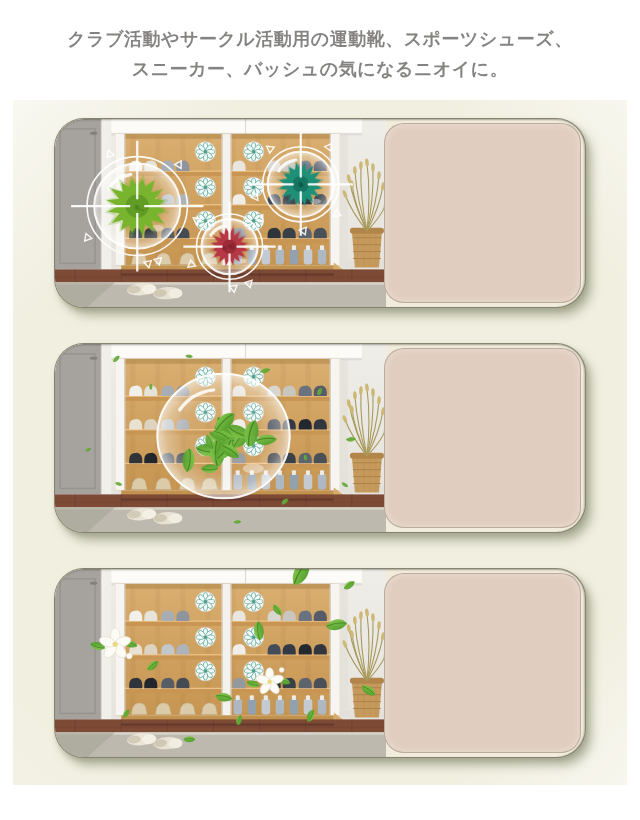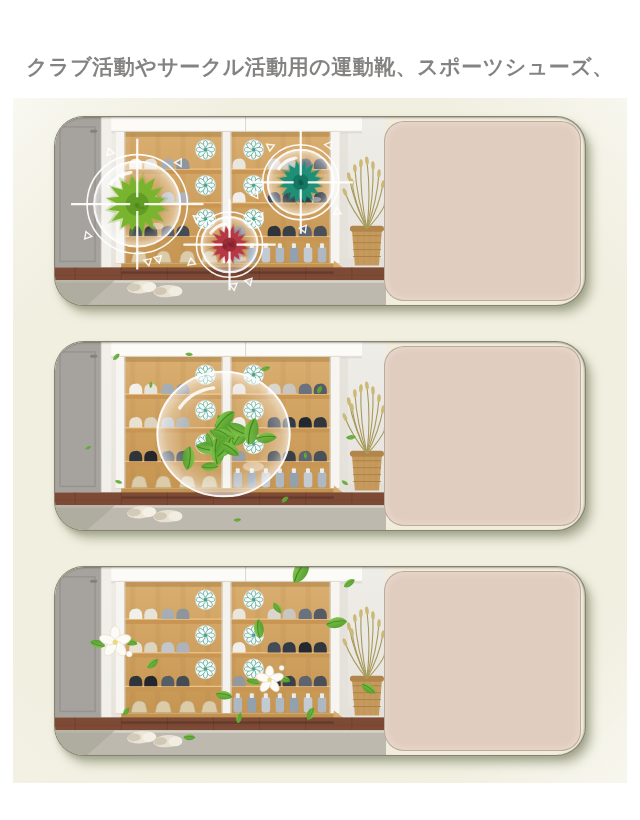--- a/index.html
+++ b/index.html
@@ -2,22 +2,22 @@
 <html style="--page-bg: #ffffff; --section-bg: #f2f0e2; --card-panel-bg: #e1cdbf; --card-border: #58584a; --heading-text: #29282593; --germ-green: #79b42e; --germ-teal: #1f9078; --germ-red: #b63844; --leaf-green: #3e8d1e; --disc-teal: #4f9d8d; --wood: #d0a264; --floor: #7d4a36; --rug: #bdb9ae;"><head>
 <meta charset="utf-8">
 <style>
   html,body{margin:0;padding:0;}
   body{
     width:640px;height:820px;overflow:hidden;position:relative;
     background:var(--page-bg,#ffffff);
     font-family:"Liberation Serif","DejaVu Serif",serif;
   }
   .heading{
-    padding-top:52px;text-align:center;font-weight:bold;
-    font-size:21px;line-height:30px;color:var(--heading-text,#2b2b2b);
+    padding-top:24px;text-align:center;font-weight:bold;
+    font-size:18px;line-height:30px;color:var(--heading-text,#2b2b2b);
     letter-spacing:0.5px;
   }
   .panels-section{
     margin:16px 13px 0;
     background:radial-gradient(120% 100% at 50% 45%, #f1efe0 55%, #f7f6ec 100%);
     padding:18px 0 27px;
     position:relative;
   }
   .panels-section::before{ 
     content:'';position:absolute;inset:0;pointer-events:none;
@@ -51,20 +51,21 @@
     border:1px solid rgba(120,110,88,0.35);
     box-shadow:inset 0 0 8px rgba(255,255,255,0.35);
   }
 </style>
 </head>
 <body>
 
 <div>
   <div class="heading">
     <div>クラブ活動やサークル活動用の運動靴、スポーツシューズ、</div>
+    <div>スニーカー、バッシュの気になるニオイに。</div>
   </div>
   <div class="panels-section">
       <div class="scene-card">
         <div class="photo">
           <svg viewBox="0 0 330 190" preserveAspectRatio="none">
             <defs>
     <linearGradient id="wallGrad" x1="0" y1="0" x2="0" y2="1">
                 <stop offset="0" stop-color="#efede8"></stop>
                 <stop offset="1" stop-color="#e6e3dd"></stop>
               </linearGradient>

